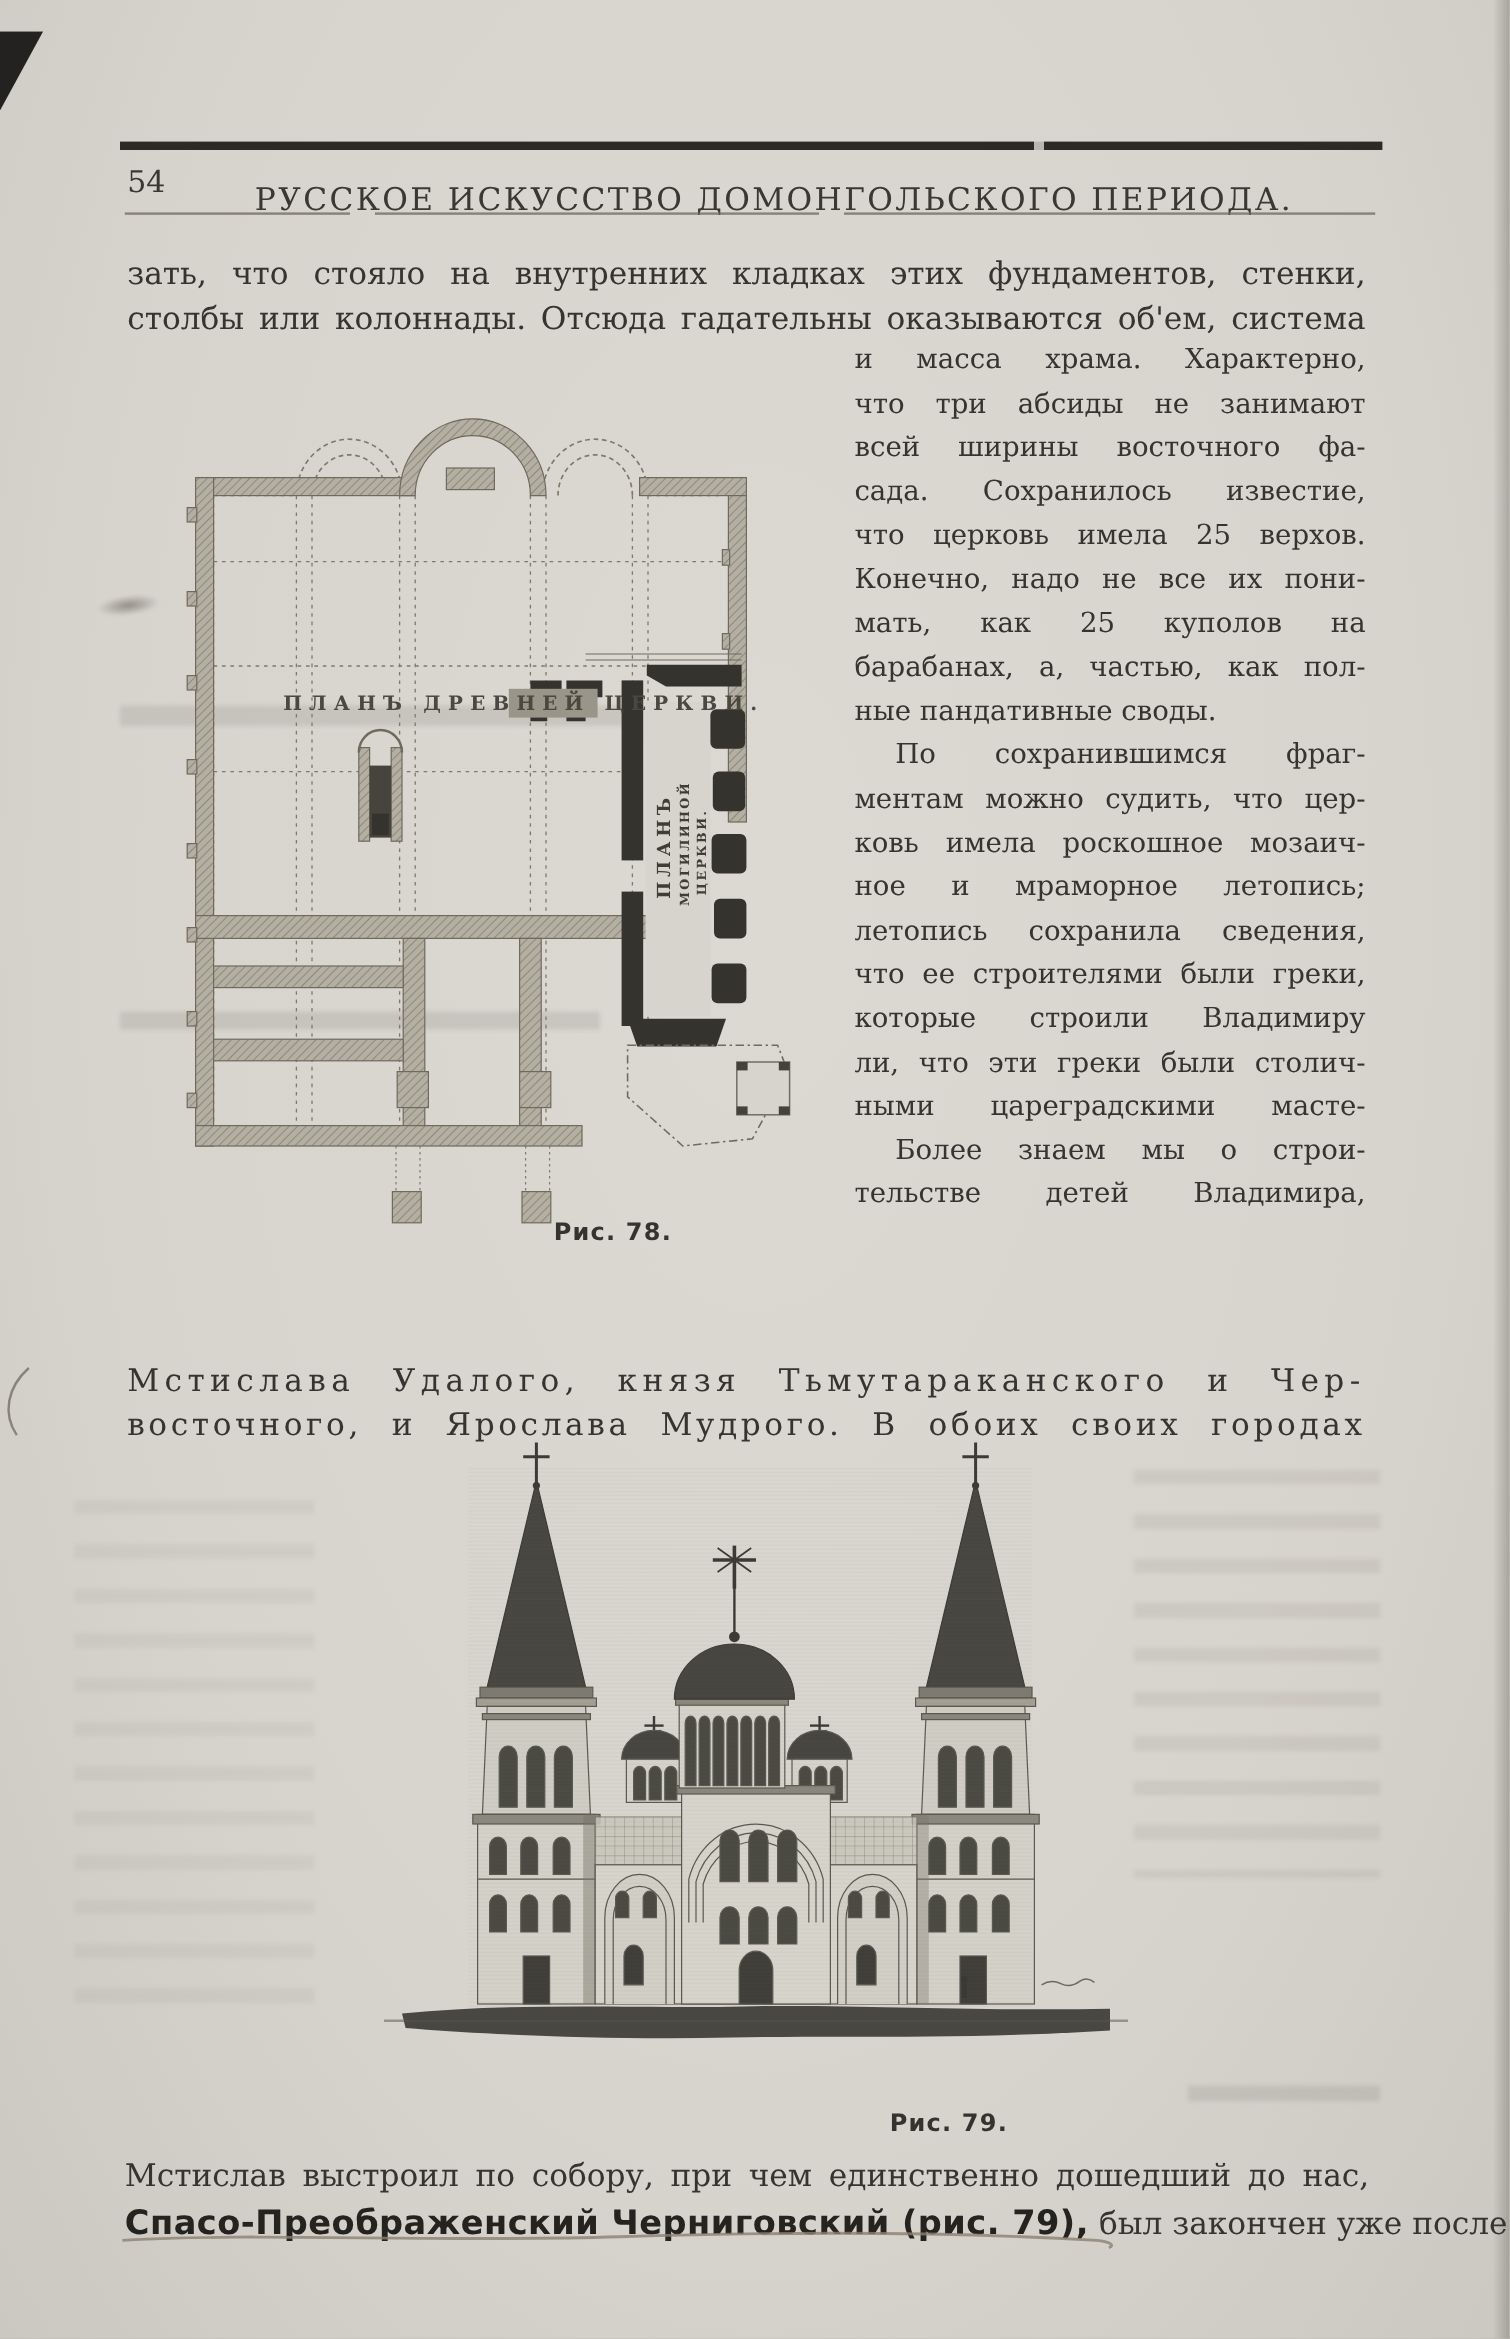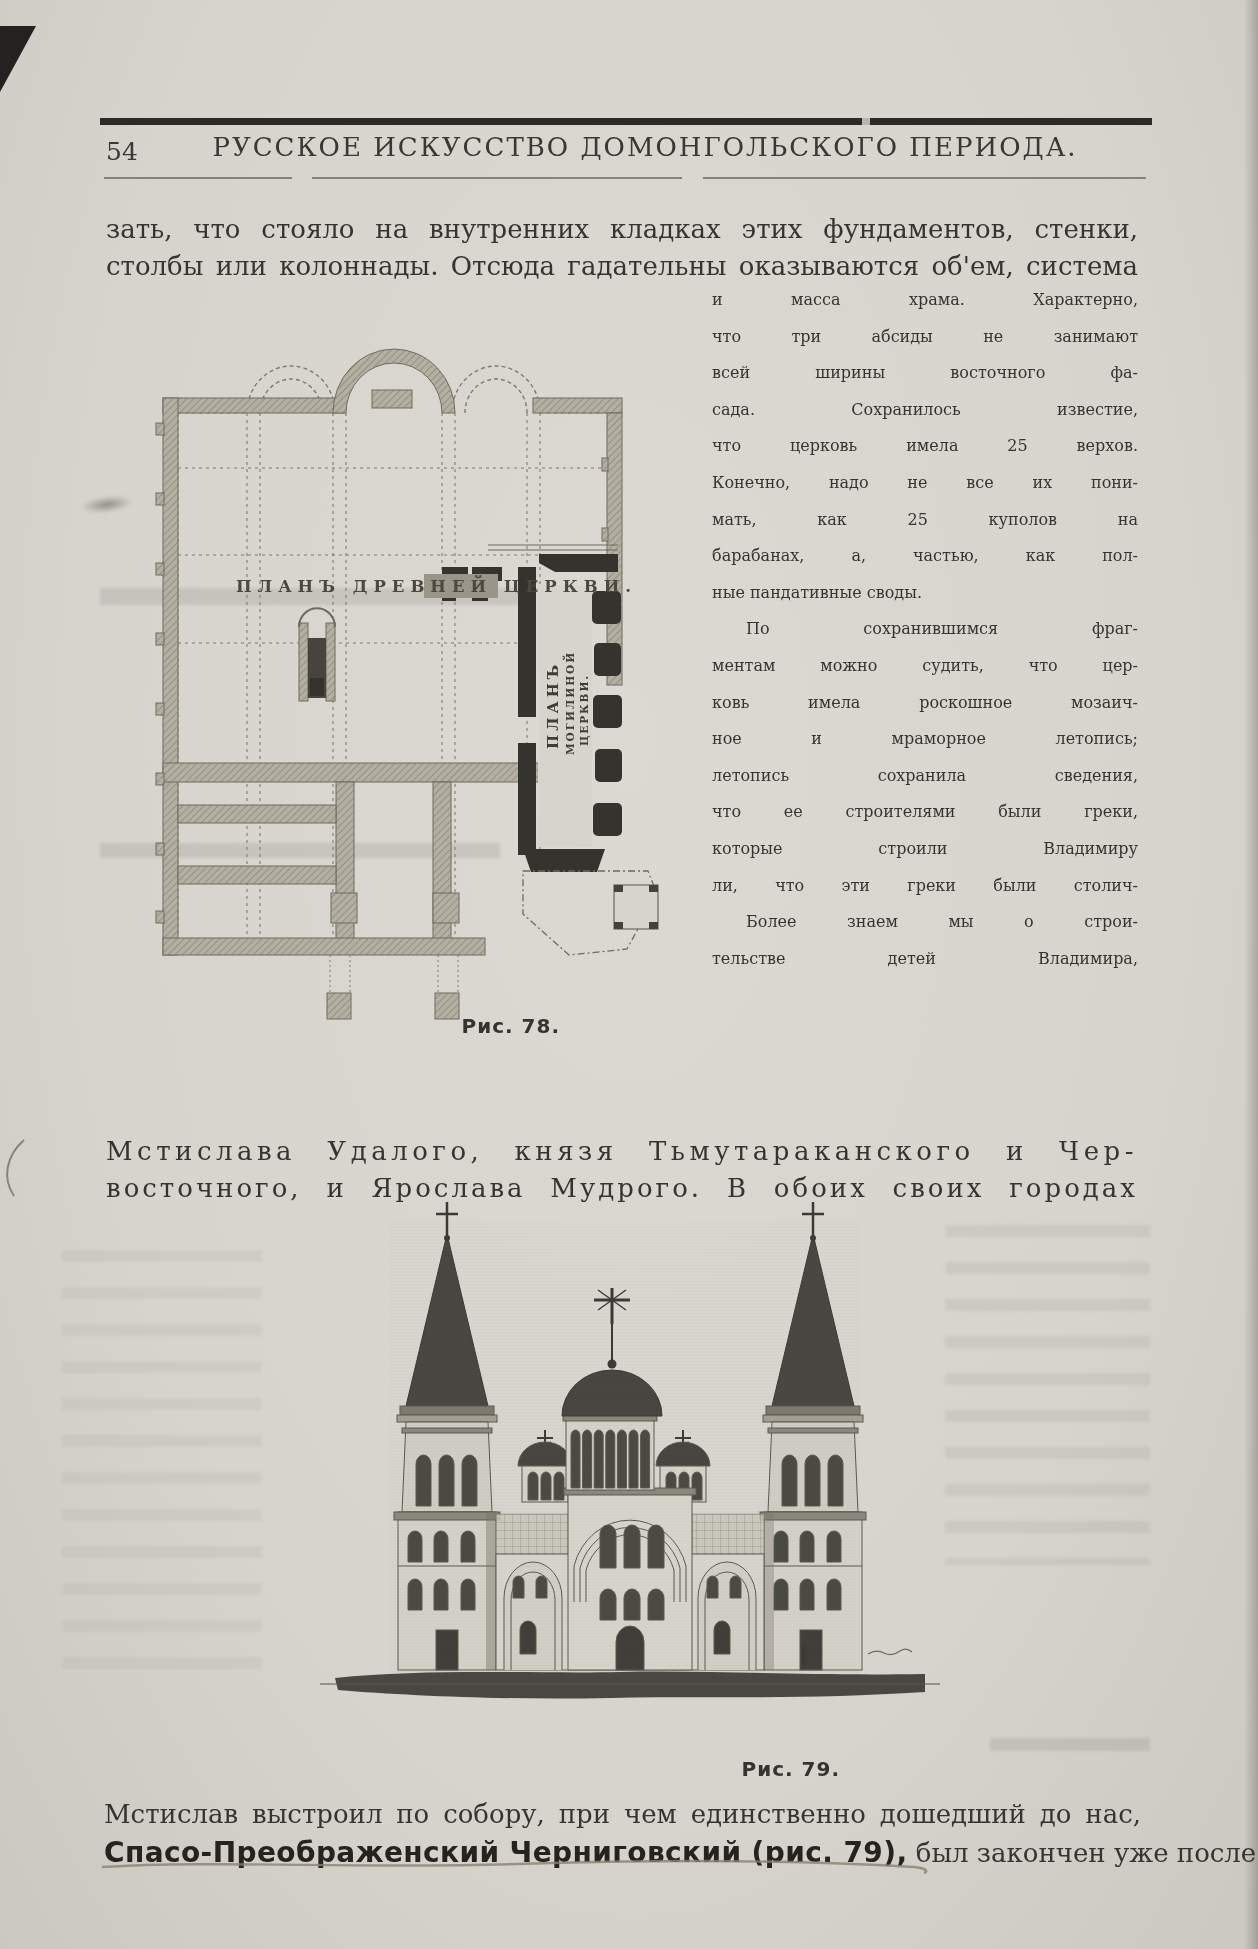--- a/index.html
+++ b/index.html
@@ -8,21 +8,21 @@
         background:radial-gradient(ellipse at 50% 38%, #dcd9d3 0%, #d7d4ce 62%, #cbc8c1 100%);
         color:#35332e;}
   .abs{position:absolute;}
   .rule-thick{height:7px;background:linear-gradient(90deg,#2b2a26 0 72.4%,rgba(43,42,38,.18) 72.4% 73.2%,#2b2a26 73.2% 100%);}
   .rule-thin{height:2px;opacity:.75;
      background:linear-gradient(90deg,#6b675c 0 18%,transparent 18% 20%,#6b675c 20% 55.5%,transparent 55.5% 57.5%,#6b675c 57.5% 100%);}
   .pgnum{font-size:25px;color:#3a3833;}
   .htitle{font-size:26px;letter-spacing:2px;text-align:center;color:#3a3833;white-space:nowrap;}
   .body-line{font-size:26px;line-height:37px;color:#363430;white-space:nowrap;text-align:justify;text-align-last:justify;}
   .rc{width:426px;}
-  .rc .body-line{font-size:16px;line-height:36.6px;}
+  .rc .body-line{font-size:23px;line-height:36.6px;}
   .body-line.end{text-align-last:left;}
   .body-line.indent{text-indent:34px;}
   .wide1{letter-spacing:4.5px;}
   .wide2{letter-spacing:3px;}
   .caption{font-family:"DejaVu Sans",sans-serif;font-weight:700;font-size:20px;letter-spacing:1px;
            text-align:right;color:#343330;}
   .bold-sans{font-family:"DejaVu Sans",sans-serif;font-weight:700;font-size:28px;letter-spacing:.4px;color:#24231f;}
   .ghost{position:absolute;filter:blur(1.8px);pointer-events:none;}
   .ghost.rows{background:repeating-linear-gradient(180deg,rgba(100,95,84,.20) 0 12px,transparent 12px 37px);}
   .ghost.streak{background:rgba(100,95,84,.15);}
@@ -43,21 +43,21 @@
     <path d="M24,2 C6,18 2,40 14,58" stroke="#6f695d" stroke-width="2" fill="none" opacity=".75"></path>
   </svg>
   <div class="abs ghost streak" style="left:100px;top:588px;width:430px;height:17px;"></div>
   <div class="abs ghost streak" style="left:100px;top:843px;width:400px;height:15px;"></div>
   <div class="abs ghost rows" style="left:945px;top:1225px;width:205px;height:340px;opacity:.5;"></div>
   <div class="abs ghost rows" style="left:62px;top:1250px;width:200px;height:420px;opacity:.35;"></div>
   <div class="abs ghost streak" style="left:990px;top:1738px;width:160px;height:13px;"></div>
 
   <div class="abs rule-thick" style="left:100px;top:118px;width:1052px;"></div>
   <div class="abs pgnum" style="left:106px;top:137px;">54</div>
-  <div class="abs htitle" style="left:170px;top:132px;width:950px;">РУССКОЕ ИСКУССТВО ДОМОНГОЛЬСКОГО ПЕРИОДА.</div>
+  <div class="abs htitle" style="left:170px;top:152px;width:950px;">РУССКОЕ ИСКУССТВО ДОМОНГОЛЬСКОГО ПЕРИОДА.</div>
   <div class="abs rule-thin" style="left:104px;top:177px;width:1042px;"></div>
 
   <div class="abs" style="left:106px;top:211px;width:1032px;">
     <div class="body-line">зать, что стояло на внутренних кладках этих фундаментов, стенки,</div>
     <div class="body-line">столбы или колоннады. Отсюда гадательны оказываются об'ем, система</div>
   </div>
 
   <div class="abs" style="left:108px;top:293px;width:562px;height:732px;">
     <svg width="562" height="732" viewBox="0 0 562 732">
       <defs>
@@ -184,20 +184,21 @@
     <div class="body-line">барабанах, а, частью, как пол-</div>
     <div class="body-line end">ные пандативные своды.</div>
     <div class="body-line indent">По сохранившимся фраг-</div>
     <div class="body-line">ментам можно судить, что цер-</div>
     <div class="body-line">ковь имела роскошное мозаич-</div>
     <div class="body-line">ное и мраморное летопись;</div>
     <div class="body-line">летопись сохранила сведения,</div>
     <div class="body-line">что ее строителями были греки,</div>
     <div class="body-line">которые строили Владимиру</div>
     <div class="body-line">ли, что эти греки были столич-</div>
+    <div class="body-line">ными цареградскими масте-</div>
     <div class="body-line indent">Более знаем мы о строи-</div>
     <div class="body-line">тельстве детей Владимира,</div>
   </div>
 
   <div class="abs" style="left:106px;top:1087px;width:1032px;margin-top:46px;">
     <div class="body-line wide1">Мстислава Удалого, князя Тьмутараканского и Чер-</div>
     <div class="body-line wide2">восточного, и Ярослава Мудрого. В обоих своих городах</div>
   </div>
 
   <div class="abs" style="left:280px;top:1162px;width:700px;height:548px;">

